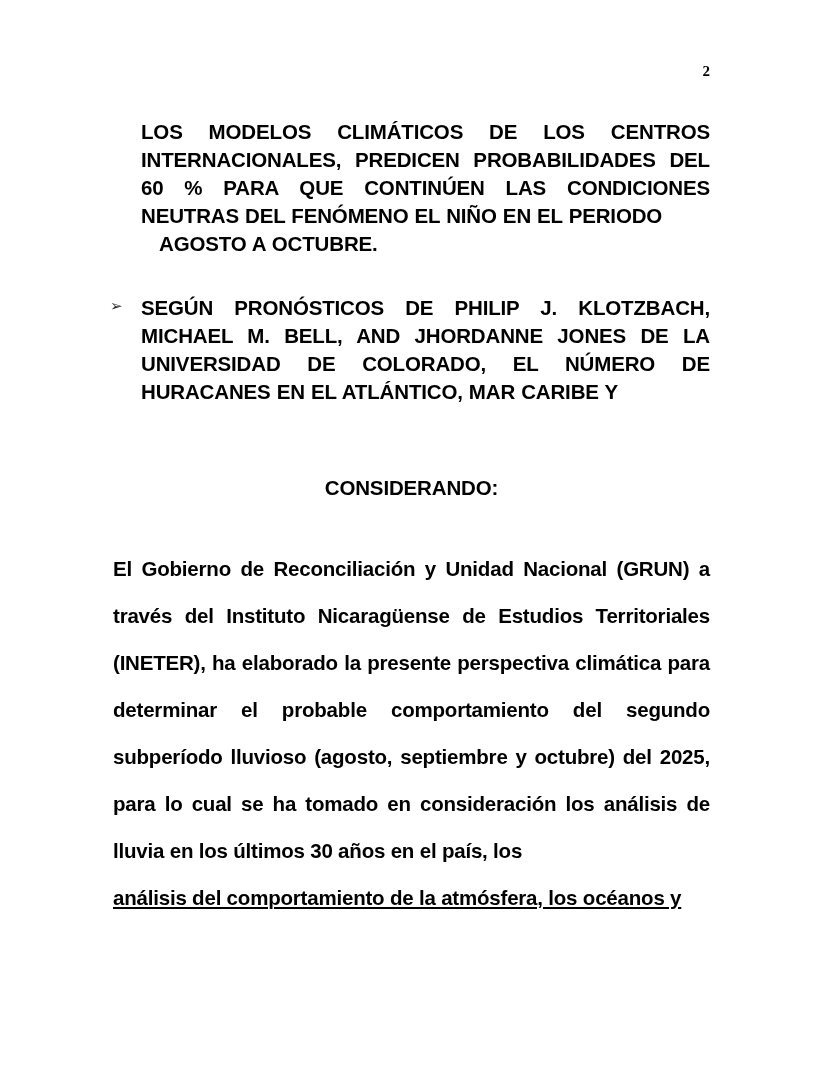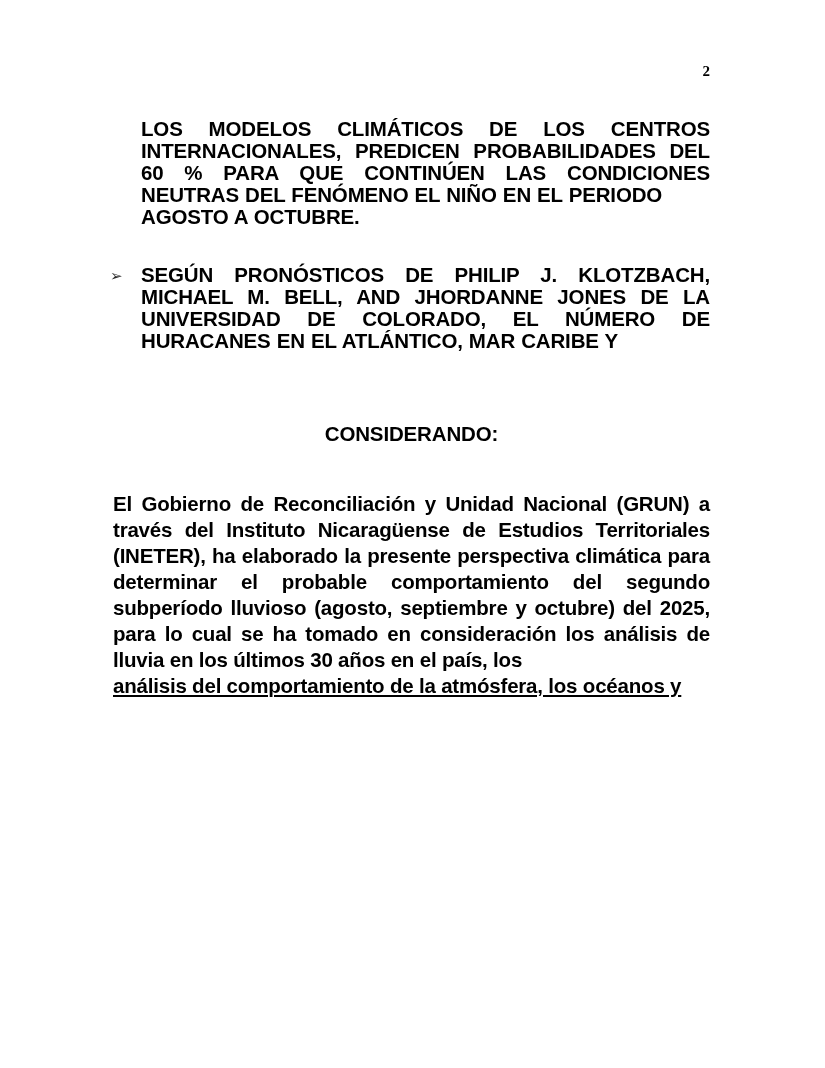--- a/index.html
+++ b/index.html
@@ -38,30 +38,31 @@
     position: absolute;
     left: 113px;
     top: 118px;
     width: 597px;
   }
 
   
   .para-upper {
     font-weight: bold;
     font-size: 20.5px;
-    line-height: 22px;
+    line-height: 28px;
     text-align: justify;
     text-justify: inter-word;
     margin: 0 0 0 28px;
     width: 569px;
     letter-spacing: -0.15px;
     word-spacing: 0.5px;
   }
   .para-upper > .last-line {
     display: block;
+    margin-left: 18px;
   }
 
   
   .bullet-block {
     position: relative;
     margin-top: 23px;
   }
   .bullet-glyph {
     position: absolute;
     left: -3px;
@@ -81,21 +82,21 @@
     line-height: 37.8px;
     margin: 0;
     text-align: center;
     letter-spacing: -0.15px;
   }
 
   
   .para-body {
     font-weight: bold;
     font-size: 20.5px;
-    line-height: 26px;
+    line-height: 47px;
     text-align: justify;
     text-justify: inter-word;
     margin: 0;
     width: 597px;
     letter-spacing: -0.2px;
   }
   .para-body > .last-line {
     display: block;
     text-decoration: underline;
   }

